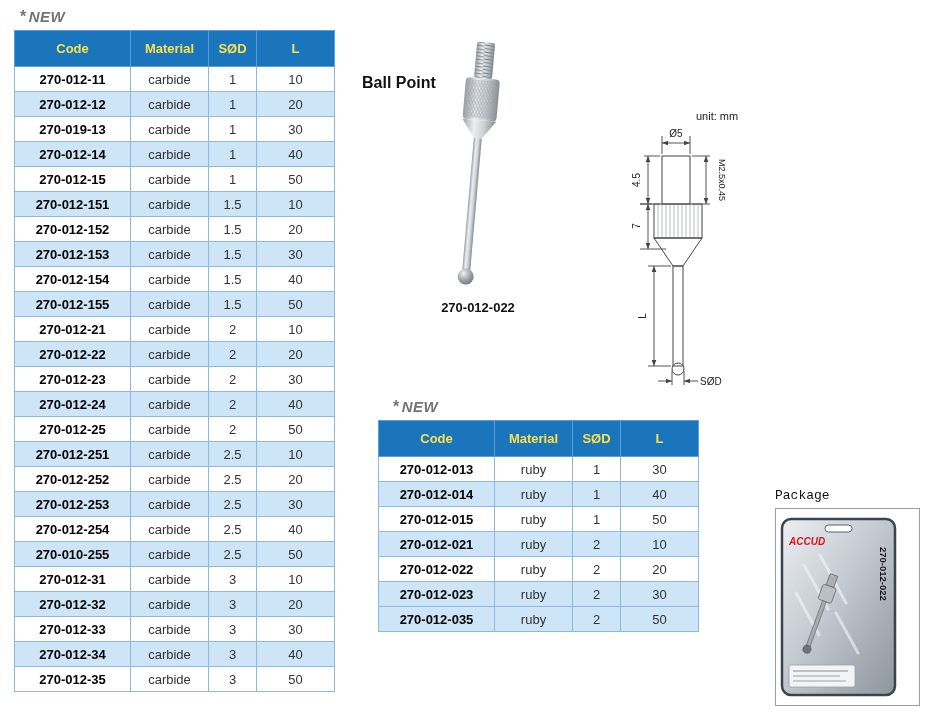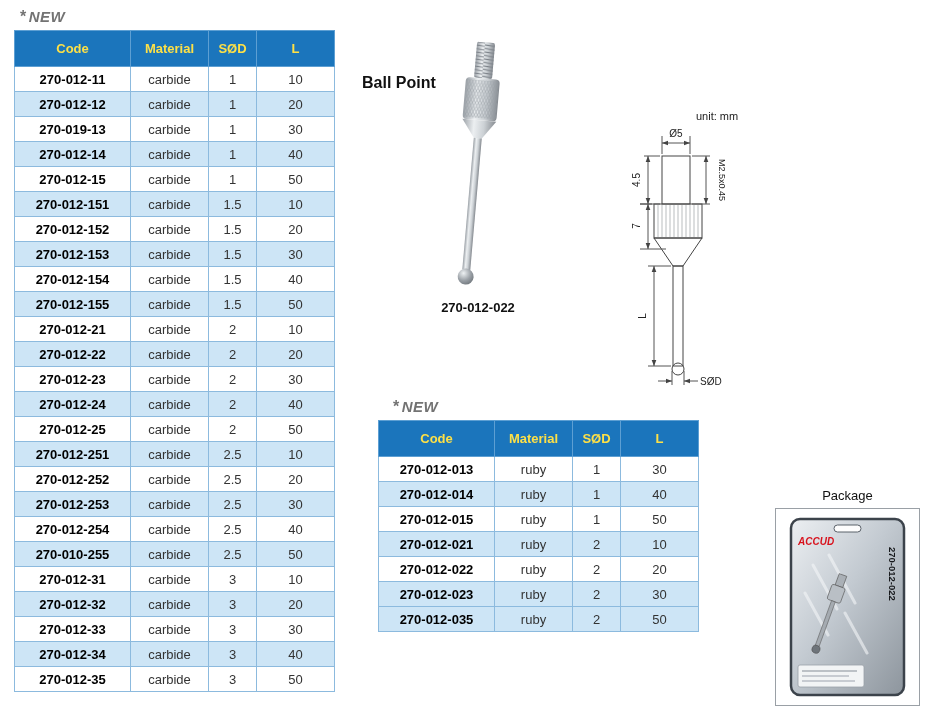--- a/index.html
+++ b/index.html
@@ -15,22 +15,22 @@
 
   .spec-table { position:absolute; border-collapse:collapse; table-layout:fixed; width:320px; font-size:13px; }
   .spec-table th { background:#1b75bc; color:#fde047; font-weight:bold; height:36px; border:1px solid #5d9fd3; font-size:13px; text-align:center; }
   .spec-table td { height:25px; text-align:center; border:1px solid #8cbade; color:#333; background:#fff; overflow:hidden; white-space:nowrap; }
   .spec-table tr.alt td { background:#cde5f6; }
   .spec-table td.code { font-weight:bold; color:#000; }
 
   .product-photo { position:absolute; left:420px; top:40px; }
   .tech-drawing { position:absolute; left:598px; top:104px; }
 
-  .package-label { position:absolute; left:775px; top:488px; width:145px; text-align:center; font-size:13px; color:#111; }
-  .package-box { position:absolute; left:775px; top:508px; width:145px; height:198px; border:1px solid #9aa0a6; background:#fff; display:flex; align-items:center; justify-content:center; }
+  .package-label { position:absolute; left:775px; top:488px; width:145px; text-align:left; font-size:13px; color:#111;font-family:Liberation Mono, monospace; }
+  .package-box { position:absolute; left:775px; top:508px; width:145px; height:198px; border:1px solid #9aa0a6; background:#fff; display:flex; align-items:center; }
 </style>
 </head>
 <body>
 
 <div class="page">
 
   <div class="new-label" style="left:20px; top:8px;">
     <span class="star">*</span><span>NEW</span>
   </div>
 

